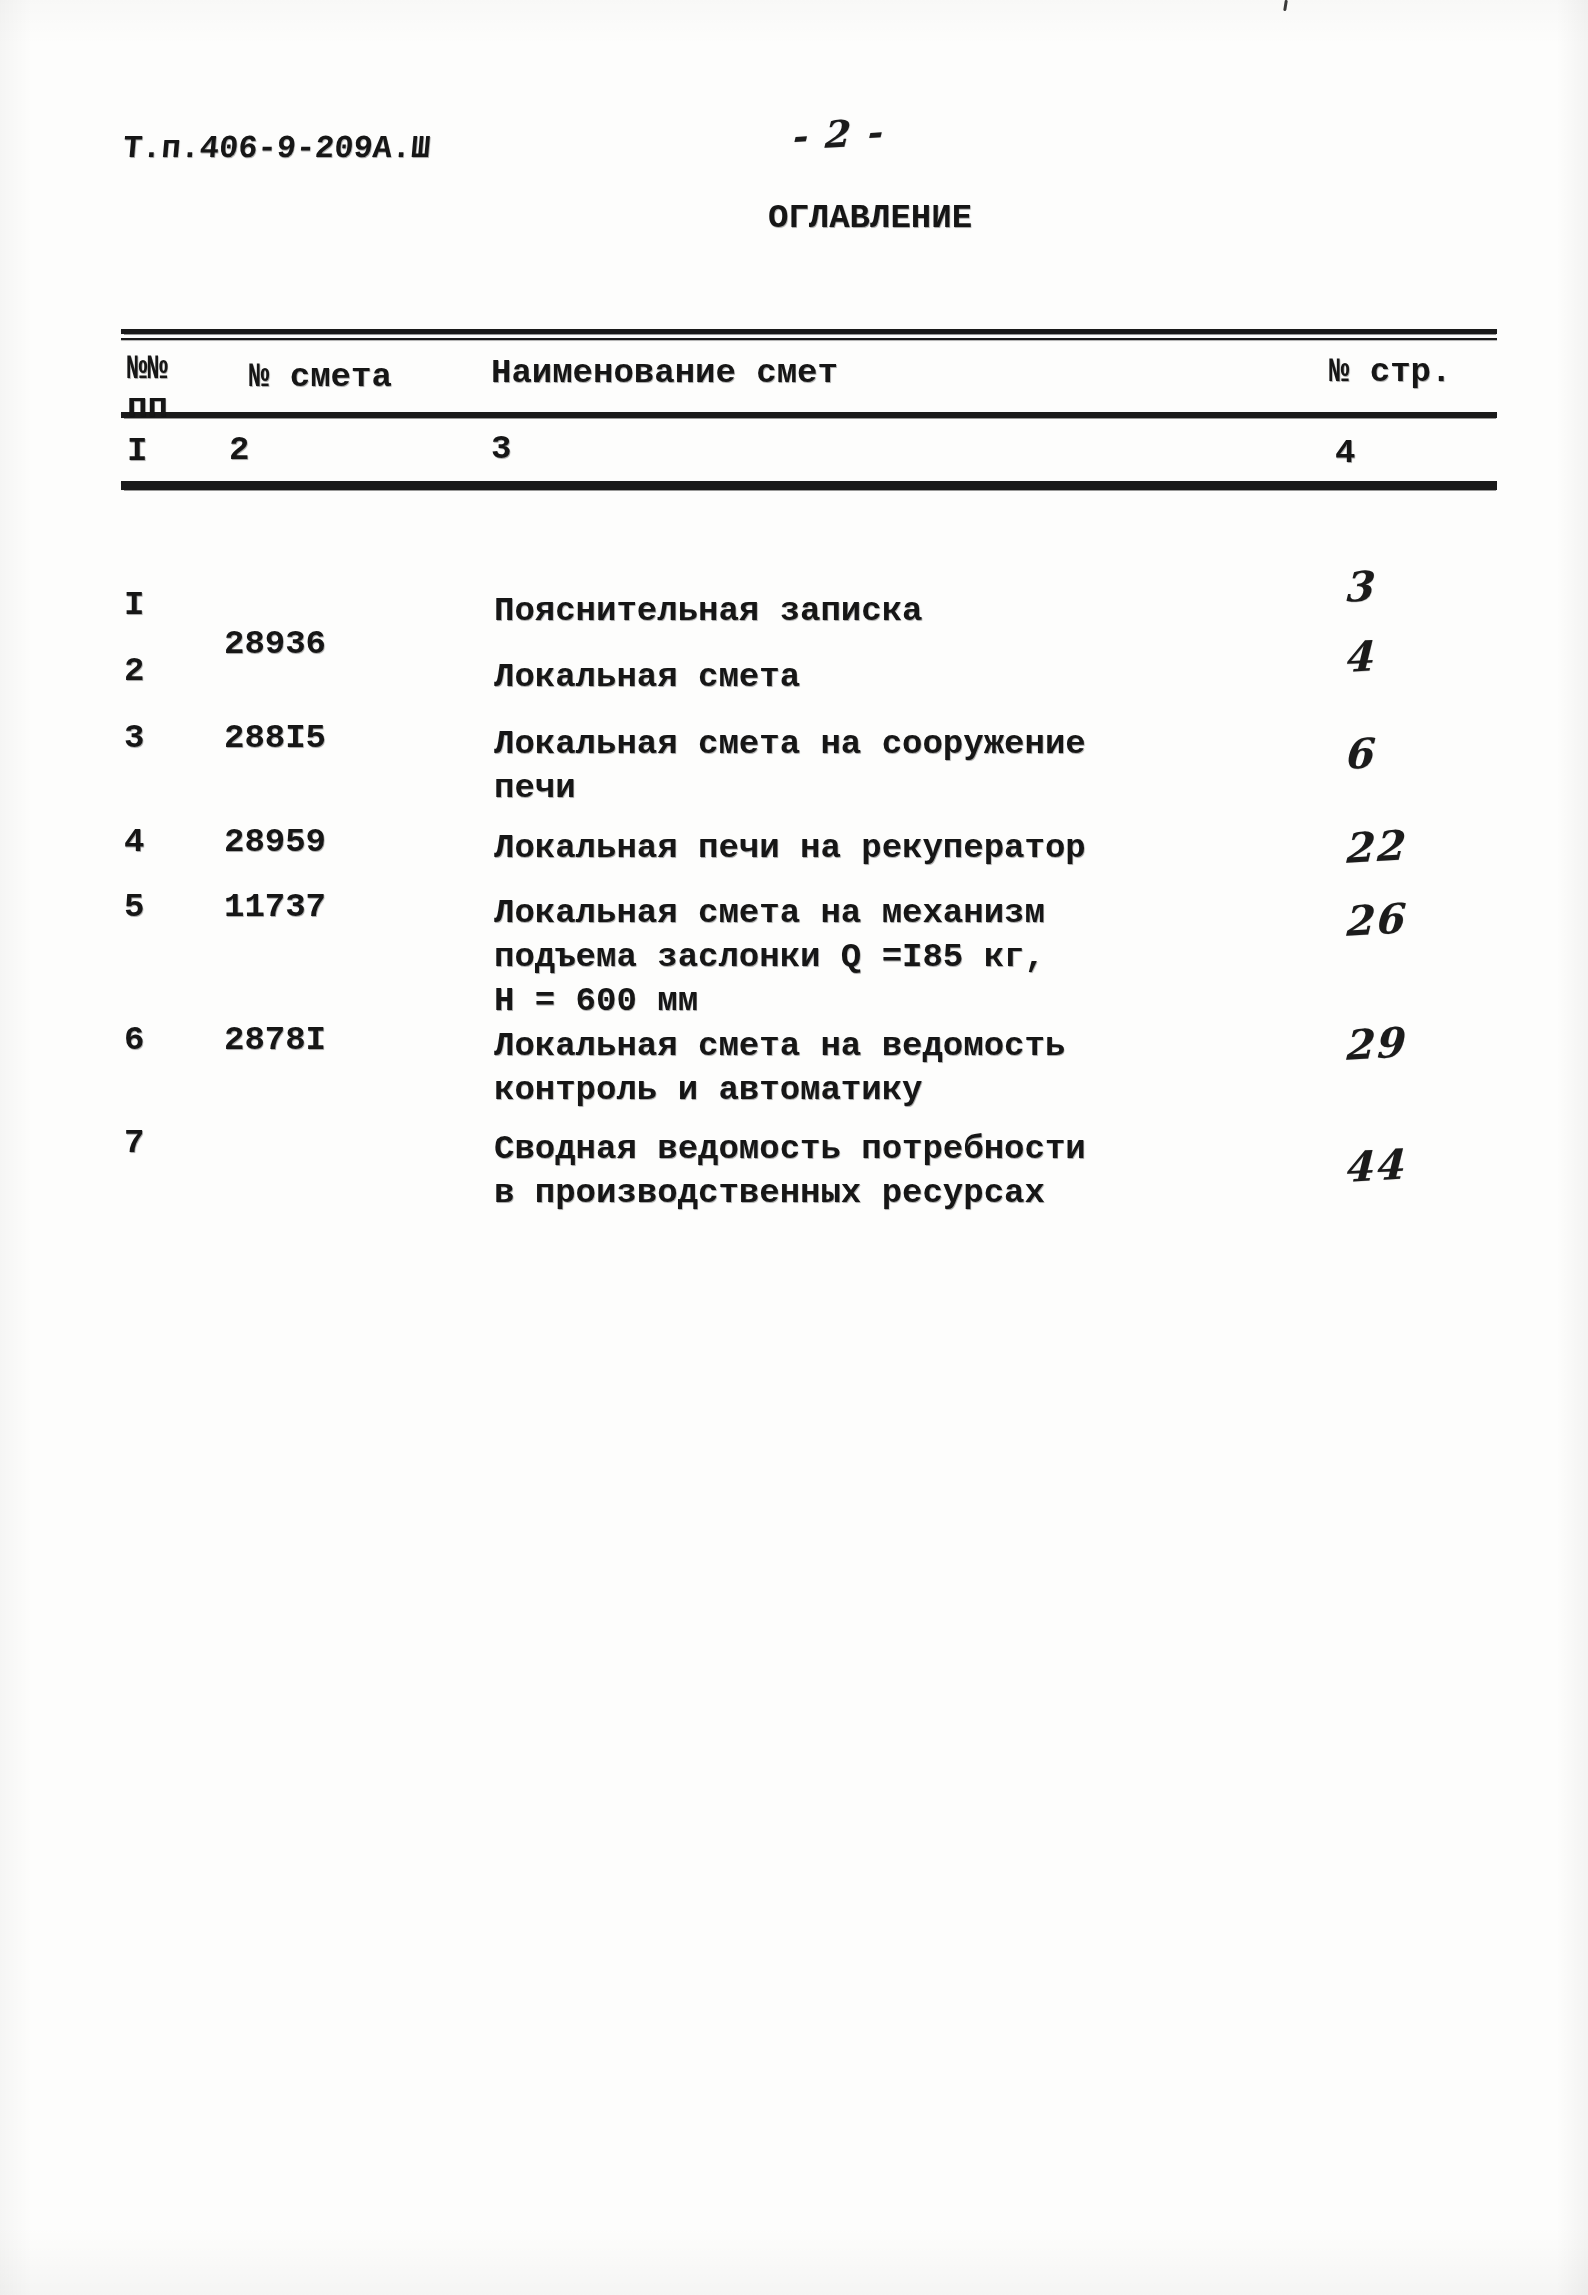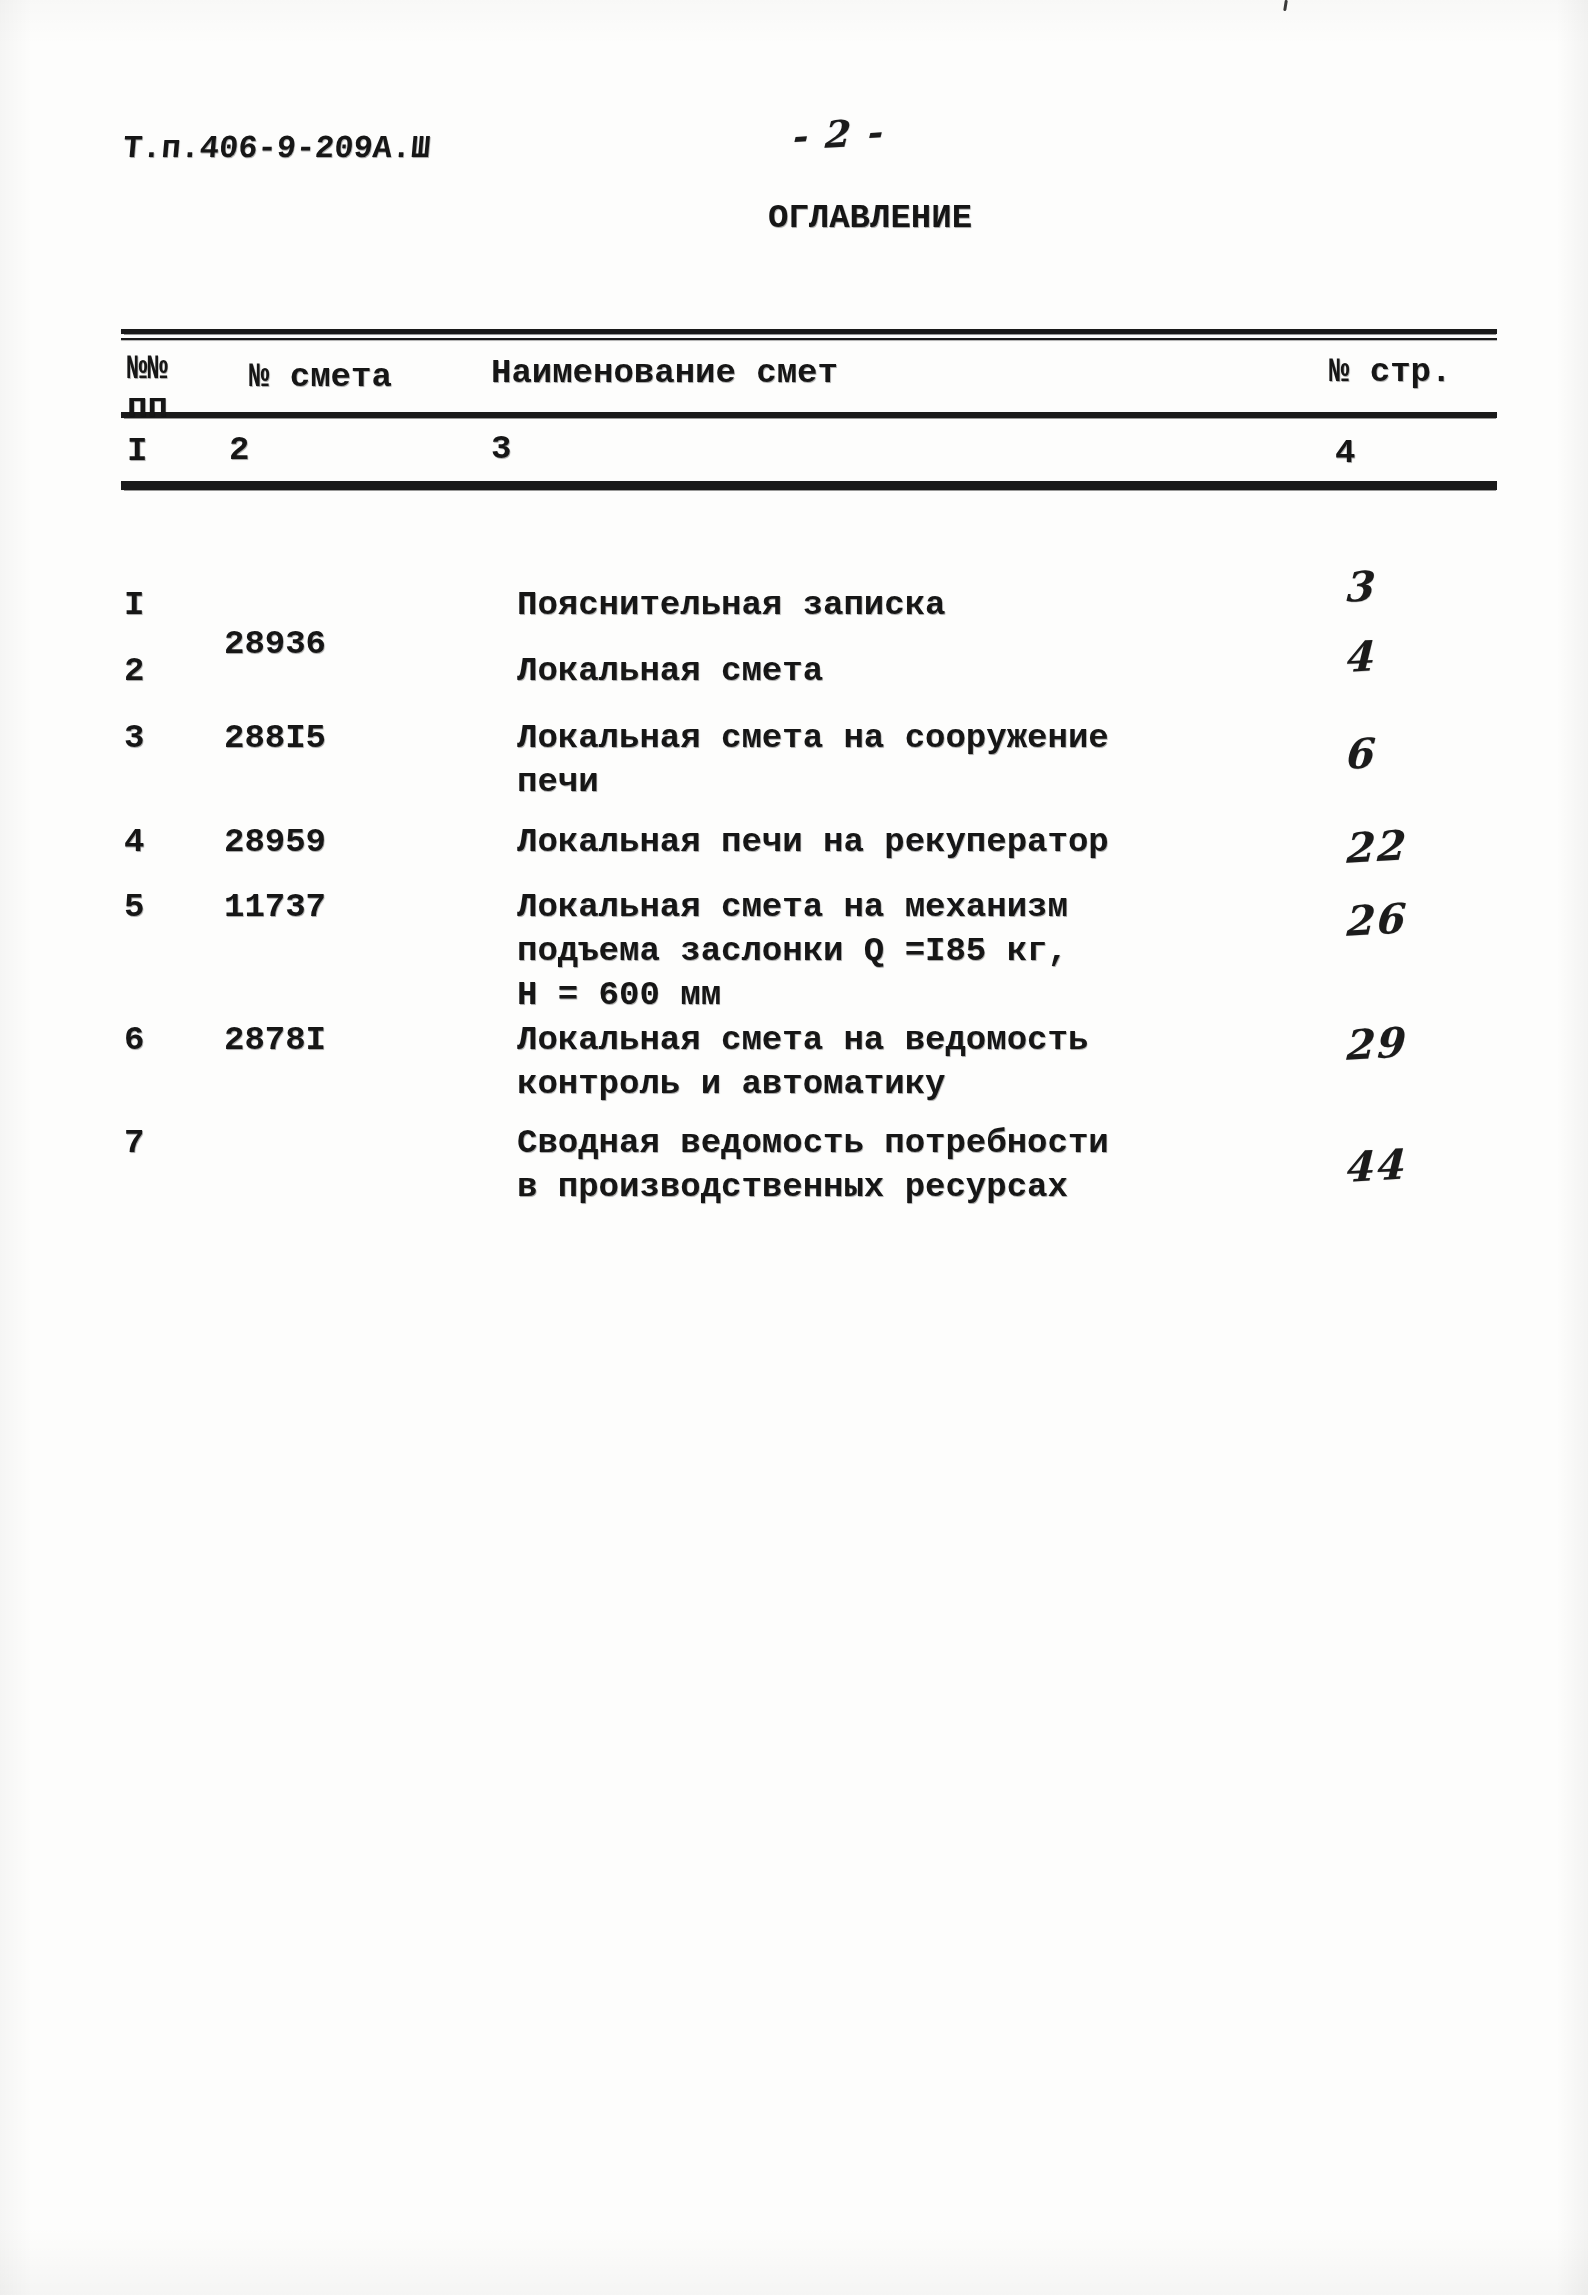--- a/index.html
+++ b/index.html
@@ -85,21 +85,21 @@
   .hdr-est  { left: 249px;  top: 355px; }
   .hdr-name { left: 491px;  top: 351px; }
   .hdr-page { left: 1329px; top: 350px; }
   .cn-1 { left: 127px;  top: 429px; }
   .cn-2 { left: 229px;  top: 428px; }
   .cn-3 { left: 491px;  top: 427px; }
   .cn-4 { left: 1335px; top: 431px; }
   .row { position: absolute; left: 0; width: 1588px; }
   .c-num  { left: 124px; }
   .c-est  { left: 224px; }
-  .c-name { left: 517px; width: 663px; }
+  .c-name { left: 494px; width: 663px; margin-top: 6px; }
   .c-page { left: 1347px; }
 </style>
 </head>
 <body>
 
 <div class="page">
 
   <div class="typed doc-code">Т.п.406-9-209А.Ш</div>
   <div class="hw page-number">- 2 -</div>
   <div class="typed title">ОГЛАВЛЕНИЕ</div>

